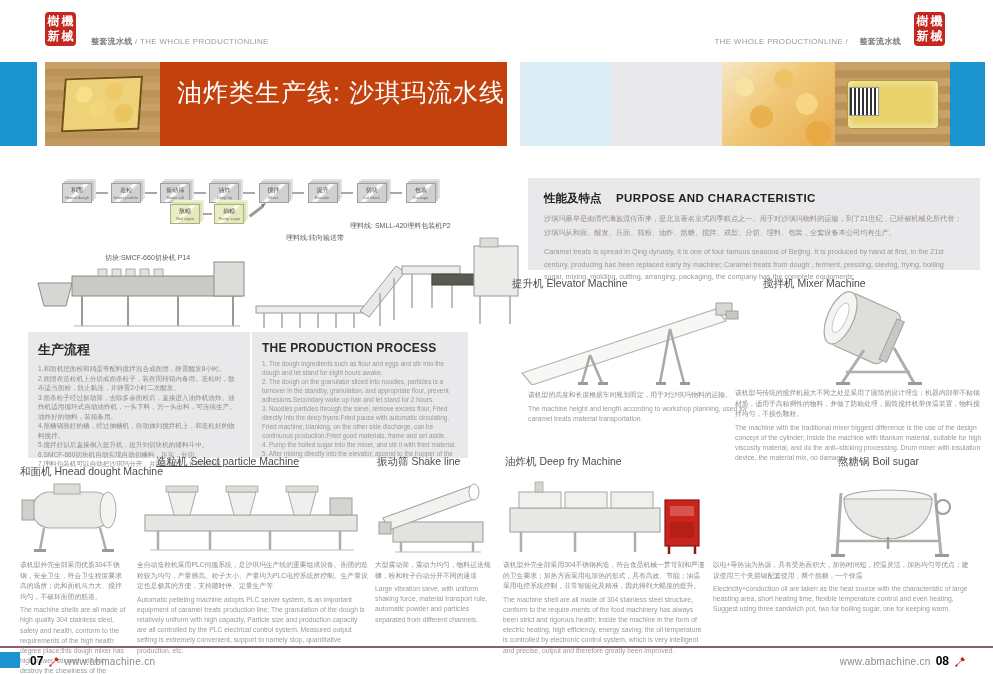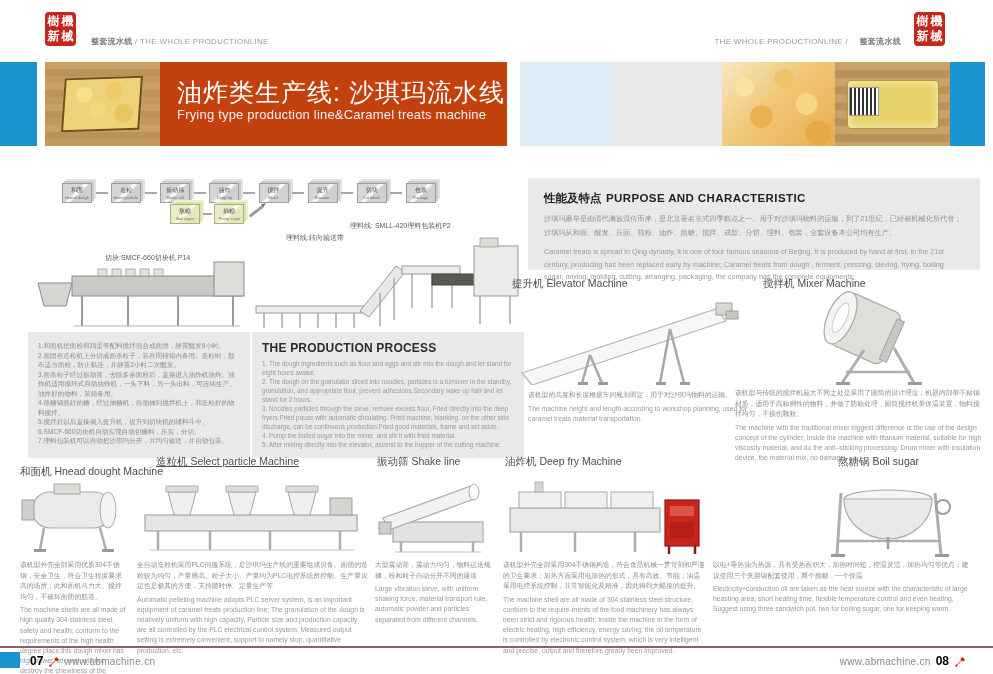--- a/index.html
+++ b/index.html
@@ -59,21 +59,21 @@
   .diag-label{font-size:7px;color:#5a5a5a;white-space:nowrap;}
 
   
   .panel{background:#e9e9eb;}
   .panel-zh{padding:9px 10px;}
   .h-zh{font-size:13px;font-weight:bold;color:#2b2b2b;margin-bottom:5px;}
   .h-en{font-size:12px;font-weight:bold;color:#2b2b2b;margin-bottom:5px;letter-spacing:.2px;}
   .step{font-size:6.6px;line-height:1.45;color:#8f8b88;}
   .step-en{font-size:6.4px;line-height:1.4;color:#9a9a9a;}
 
-  .purpose-head .zh{font-size:11.5px;font-weight:bold;color:#222;margin-right:0;}
+  .purpose-head .zh{font-size:11.5px;font-weight:bold;color:#222;margin-right:10px;}
   .purpose-head .en{font-size:11.5px;font-weight:bold;color:#222;letter-spacing:.4px;}
   .purpose-zh{font-size:7.2px;line-height:1.9;color:#9b8d83;margin-top:6px;}
   .purpose-en{font-size:7.2px;line-height:1.7;color:#9a9a9a;margin-top:7px;}
 
   .m-caption{font-size:10.5px;color:#4c4c4c;white-space:nowrap;}
   .m-desc-zh{font-size:6.8px;line-height:1.55;color:#8f8b88;}
   .m-desc-en{font-size:6.8px;line-height:1.5;color:#9a9a9a;margin-top:3px;}
 
   
   .rule{height:2px;background:#8c5d79;}
@@ -106,21 +106,20 @@
       <span>新</span>
       <span>械</span>
   </div>
 
   <div class="abs blue-block" style="left:0;top:62px;width:37px;height:84px;"></div>
   <div class="abs photo-wood" style="left:45px;top:62px;width:115px;height:84px;">
     <div class="sachima"></div>
   </div>
   <div class="abs banner-gray" style="left:160px;top:62px;width:347px;height:84px;padding:16px 0 0 17px;">
     <div class="banner-title">油炸类生产线: 沙琪玛流水线</div>
-    <div class="banner-sub">Frying type production line&amp;Caramel treats machine</div>
   </div>
   <div class="abs" style="left:520px;top:62px;width:92px;height:84px;background:#ddedf6;"></div>
   <div class="abs" style="left:612px;top:62px;width:110px;height:84px;background:#e9e9eb;"></div>
   <div class="abs photo-closeup" style="left:722px;top:62px;width:113px;height:84px;"></div>
   <div class="abs photo-pack" style="left:835px;top:62px;width:115px;height:84px;">
     <div class="pack-bag"></div>
     <div class="pack-bar"></div>
   </div>
   <div class="abs blue-block" style="left:950px;top:62px;width:35px;height:84px;"></div>
 
@@ -214,29 +213,30 @@
       <rect x="452" y="30" width="18" height="9" fill="#dcdcd8" stroke="#9a9a96" stroke-width=".8"></rect>
       <line x1="452" y1="88" x2="452" y2="116" stroke="#a8a8a4" stroke-width="1.5"></line>
       <line x1="482" y1="88" x2="482" y2="116" stroke="#a8a8a4" stroke-width="1.5"></line>
     </svg>
   </div>
   <div class="abs diag-label" style="left:105px;top:253px;">切块:SMCF-660切块机 P14</div>
   <div class="abs diag-label" style="left:286px;top:233px;">理料线:转向输送带</div>
   <div class="abs diag-label" style="left:350px;top:221px;">理料线: SMLL-420理料包装机P2</div>
 
   <div class="abs panel panel-zh" style="left:28px;top:332px;width:222px;height:126px;">
+    <div class="h-zh">生产流程</div>
     <div class="step">1.和面机把面粉和鸡蛋等配料搅拌混合成面团，静置醒发8小时。</div>
     <div class="step">2.面团在造粒机上分切成面条粒子，装在周转箱内备用。造粒时，散布适当面粉，防止黏连，并静置2小时二次醒发。</div>
     <div class="step">3.面条粒子经过振动筛，去除多余面粉后，直接进入油炸机油炸。油炸机适用循环式自动油炸机，一头下料，另一头出料，可连续生产。油炸好的物料，装箱备用。</div>
     <div class="step">4.熬糖锅熬好的糖，经过抽糖机，自动抽到搅拌机上，和造粒好的物料搅拌。</div>
     <div class="step">5.搅拌好以后直接倒入提升机，提升到切块机的辅料斗中。</div>
     <div class="step">6.SMCF-660切块机自动实现自动切糖料，压实，分切。</div>
     <div class="step">7.理料包装机可以自动把沙琪玛分开，并均匀输送，并自动包装。</div>
   </div>
-  <div class="abs panel panel-zh" style="left:252px;top:332px;width:272px;height:126px;overflow:hidden;">
+  <div class="abs panel panel-zh" style="left:252px;top:332px;width:216px;height:126px;overflow:hidden;">
     <div class="h-en">THE PRODUCTION PROCESS</div>
     <div class="step-en">1. The dough ingredients such as flour and eggs and stir into the dough and let stand for eight hours awake.</div>
     <div class="step-en">2. The dough on the granulator sliced into noodles, particles is a turnover in the standby, granulation, and appropriate flour, prevent adhesions.Secondary wake up hair and let stand for 2 hours.</div>
     <div class="step-en">3. Noodles particles through the sieve, remove excess flour, Fried directly into the deep fryers.Fried pause with automatic circulating. Fried machine, blanking, on the other side discharge, can be continuous production.Fried good materials, frame and set aside.</div>
     <div class="step-en">4. Pump the boiled sugar into the mixer, and stir it with fried material.</div>
     <div class="step-en">5. After mixing directly into the elevator, ascend to the hopper of the cutting machine.</div>
 
   </div>
 
   <div class="abs panel" style="left:528px;top:178px;width:452px;height:92px;padding:10px 16px;">

